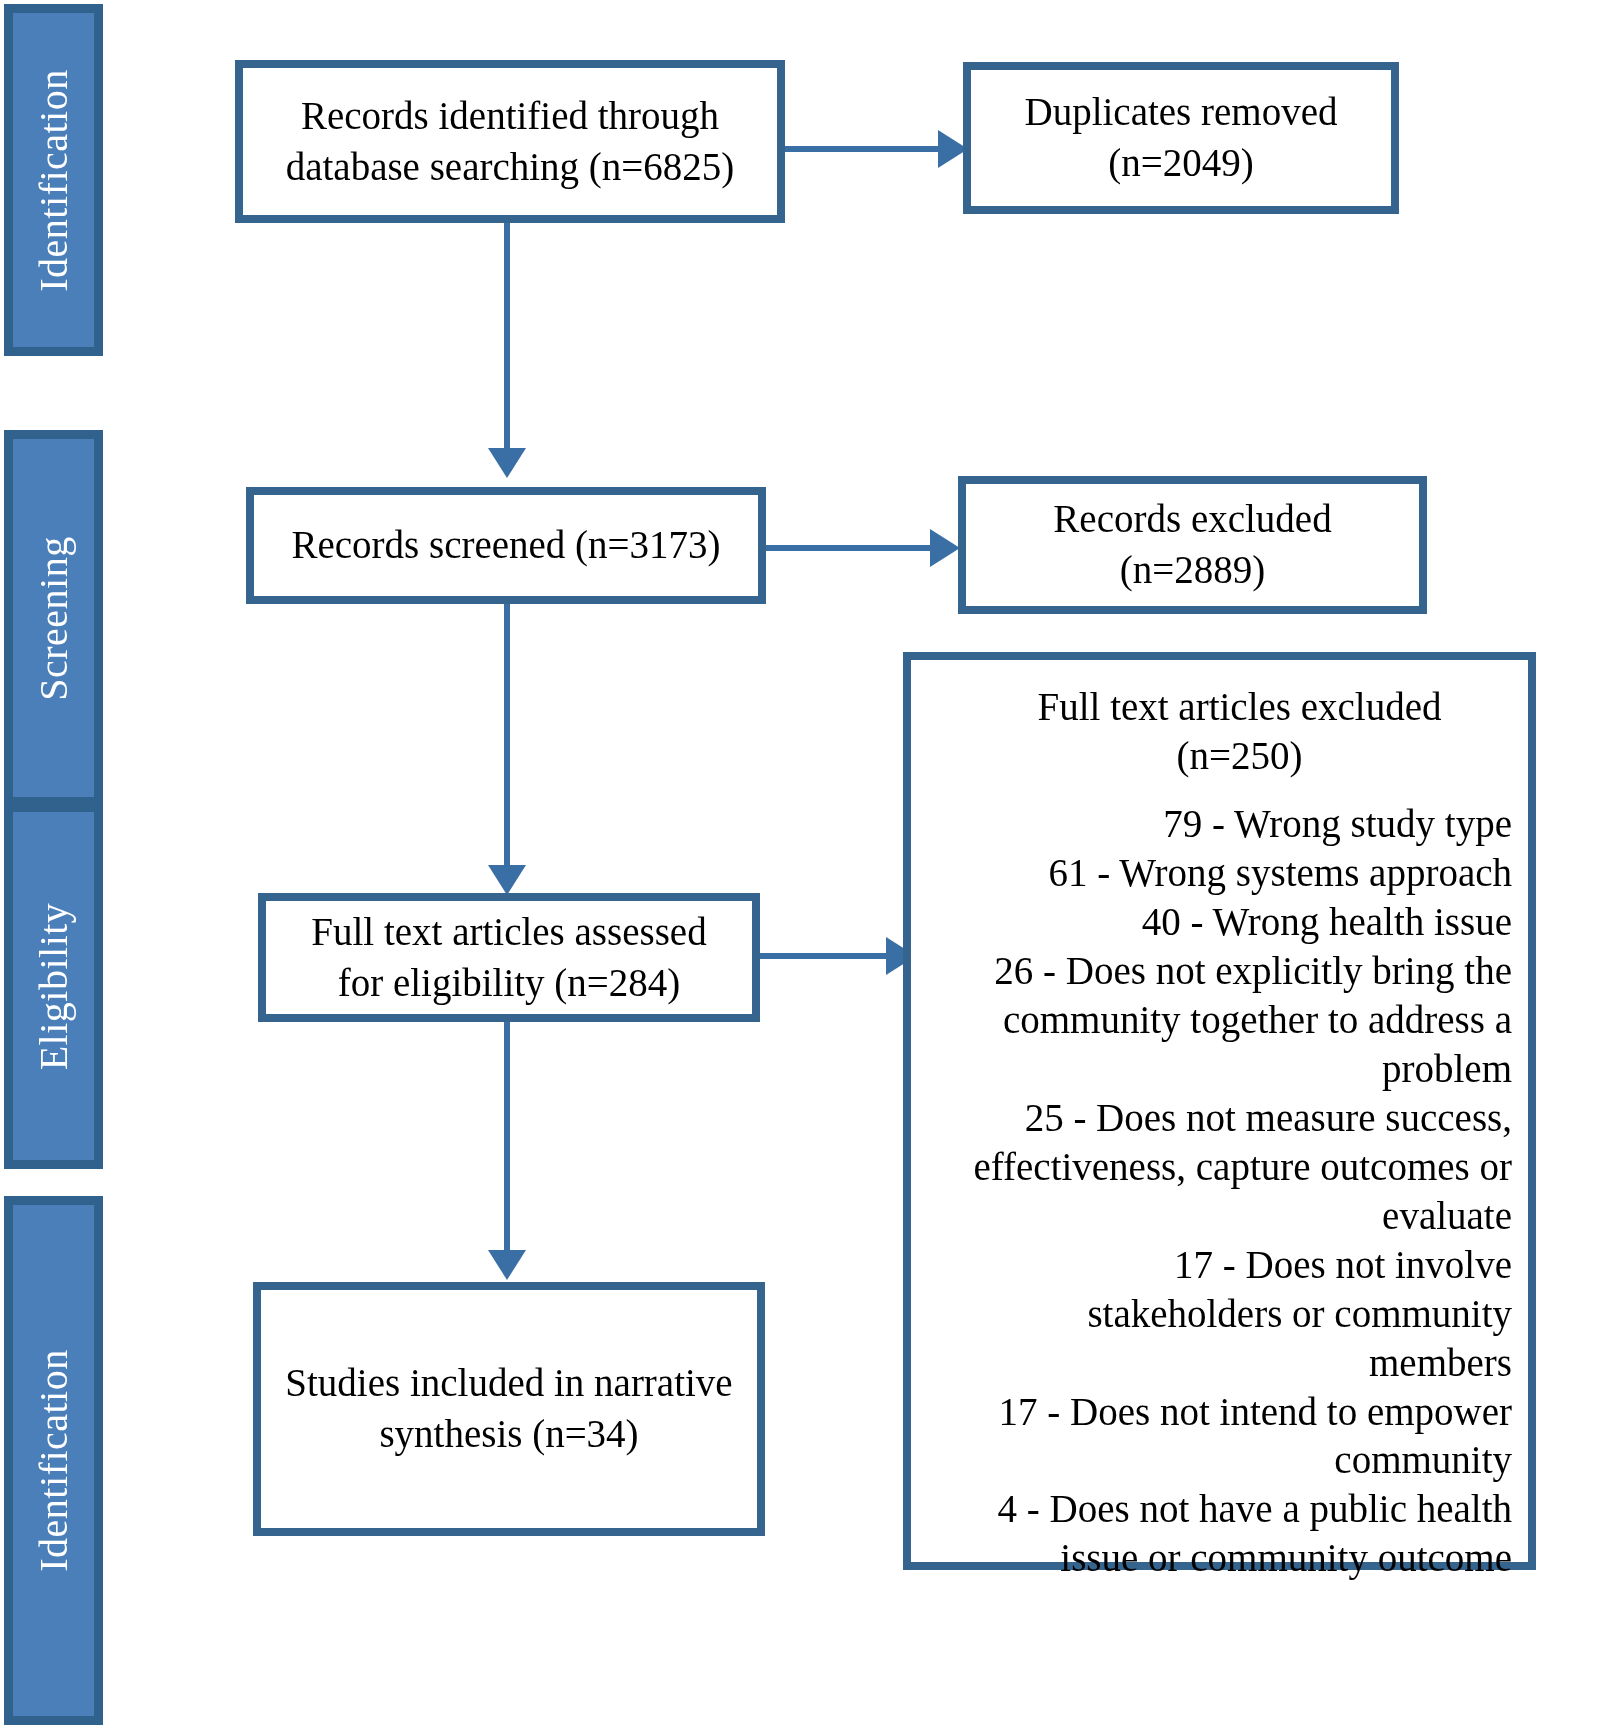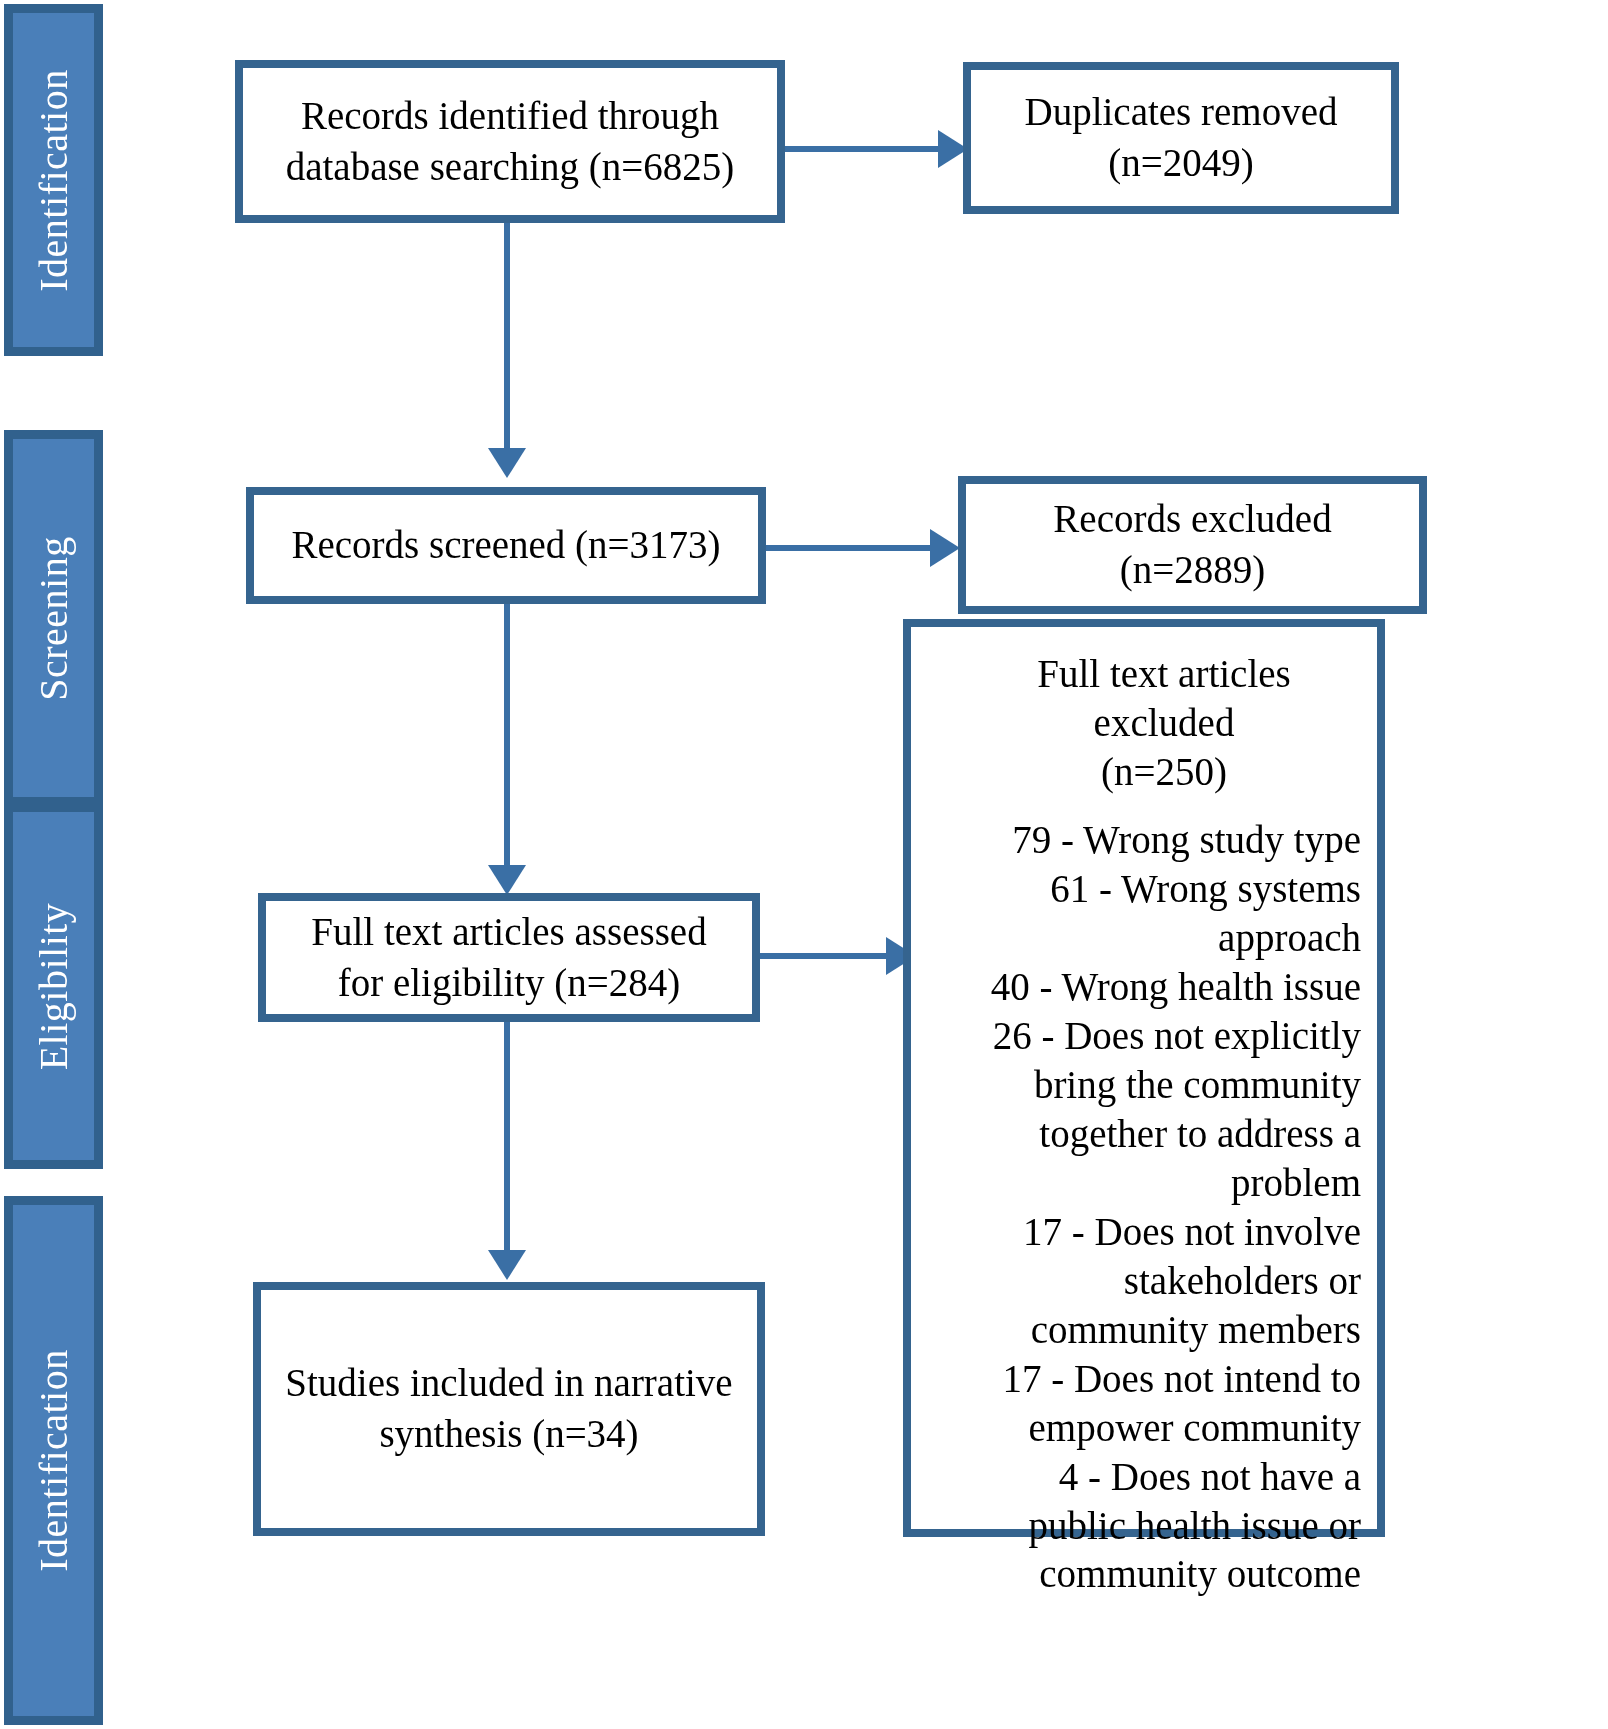--- a/index.html
+++ b/index.html
@@ -144,29 +144,30 @@
   </div>
 </div>
 
 <div class="box" style="left:253px;top:1262px;width:512px;height:254px;margin-top:20px;">
   <div class="box-text">
     <span>Studies included in narrative</span><br>
     <span>synthesis (n=34)</span>
   </div>
 </div>
 
-<div class="box listbox" style="left:903px;top:619px;width:482px;height:918px;padding-left:28px;">
+<div class="box listbox" style="left:903px;top:652px;width:633px;height:918px;padding-left:28px;">
   <div class="listwrap">
     <div class="list-head">
       <span>Full text articles excluded</span><br>
       <span>(n=250)</span>
     </div>
     <div class="list-items">
       <span class="list-item">79 - Wrong study type</span>
       <span class="list-item">61 - Wrong systems approach</span>
       <span class="list-item">40 - Wrong health issue</span>
       <span class="list-item">26 - Does not explicitly bring the community together to address a problem</span>
+      <span class="list-item">25 - Does not measure success, effectiveness, capture outcomes or evaluate</span>
       <span class="list-item">17 - Does not involve stakeholders or community members</span>
       <span class="list-item">17 - Does not intend to empower community</span>
       <span class="list-item">4 - Does not have a public health issue or community outcome</span>
     </div>
   </div>
 </div>
 
 </body></html>

